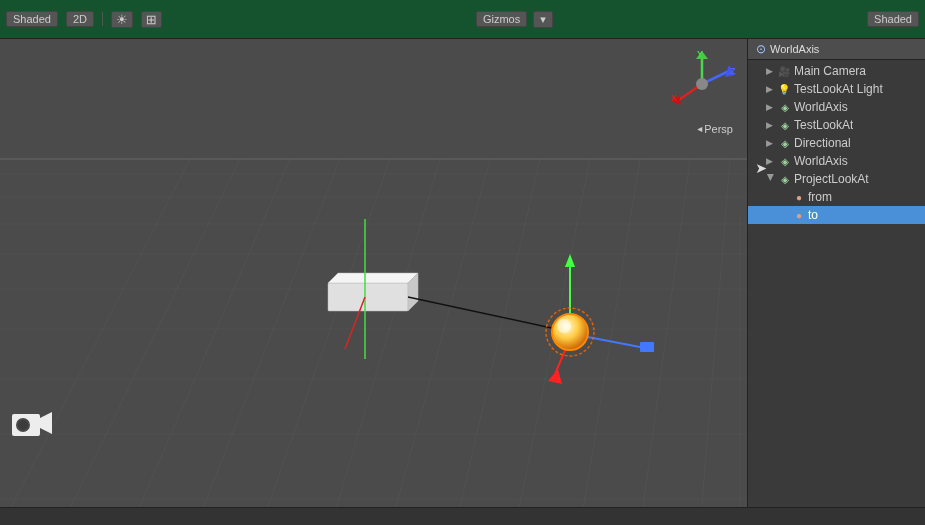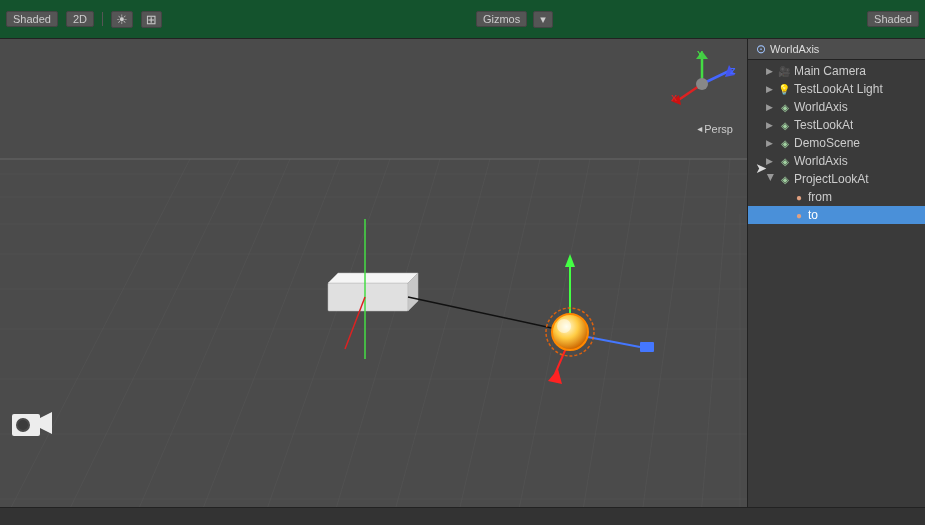--- a/index.html
+++ b/index.html
@@ -362,21 +362,21 @@
 
       <div class="hierarchy-item indent-1">
         <span class="expand-arrow">▶</span>
         <span class="item-icon object-item-icon">◈</span>
         <span class="item-label">TestLookAt</span>
       </div>
 
       <div class="hierarchy-item indent-1">
         <span class="expand-arrow">▶</span>
         <span class="item-icon object-item-icon">◈</span>
-        <span class="item-label">DemoScene</span>
+        <span class="item-label">Directional</span>
       </div>
 
       <div class="hierarchy-item indent-1">
         <span class="expand-arrow">▶</span>
         <span class="item-icon object-item-icon">◈</span>
         <span class="item-label">WorldAxis</span>
       </div>
 
       <div class="hierarchy-item indent-1">
         <span class="expand-arrow expanded">▶</span>

